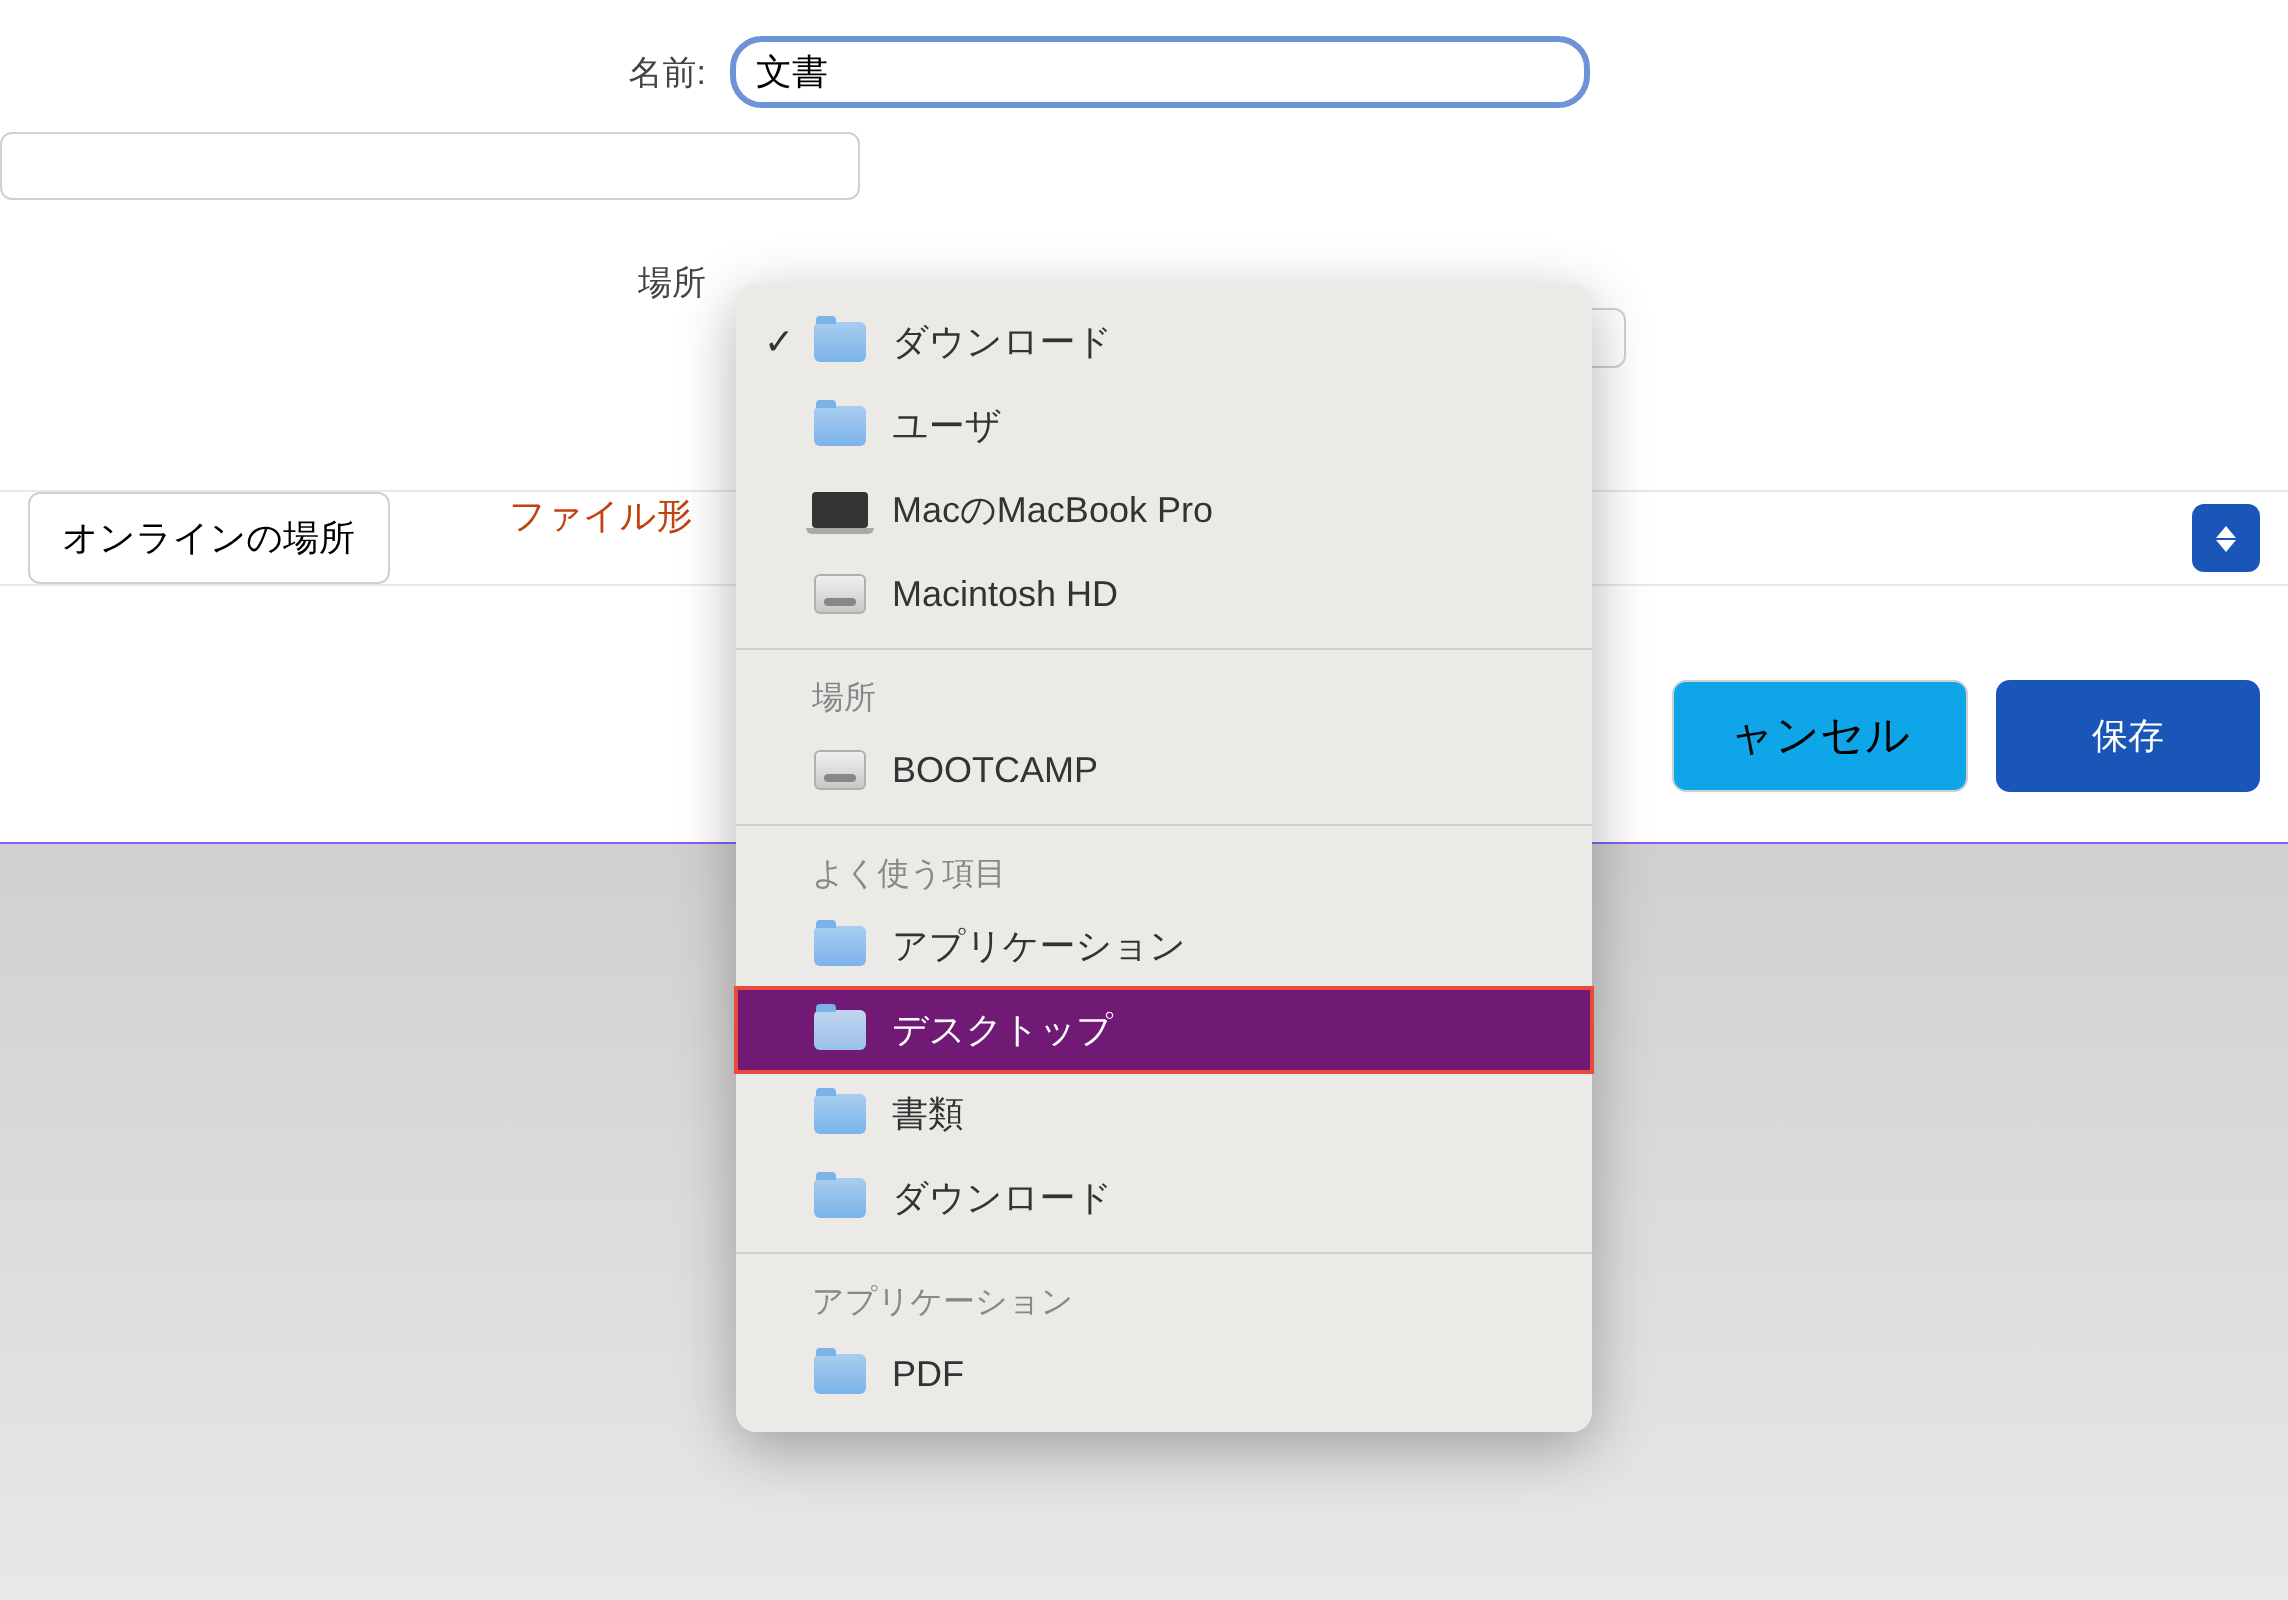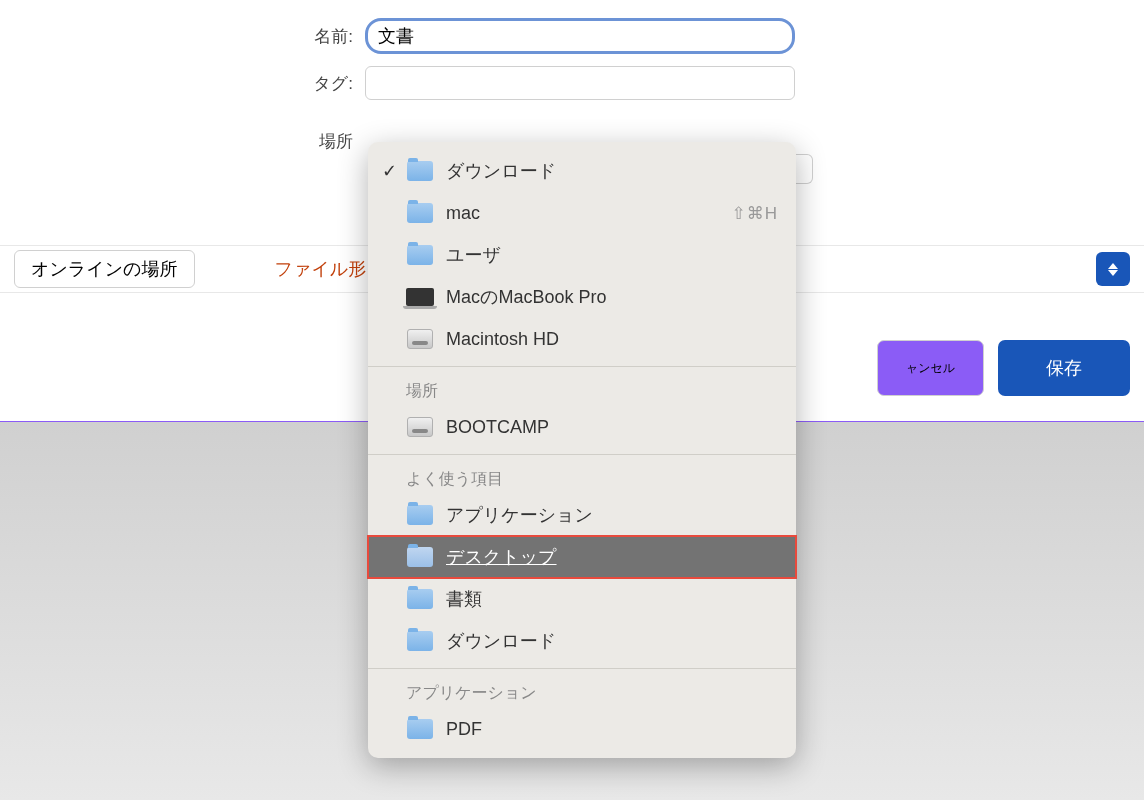--- a/index.html
+++ b/index.html
@@ -73,22 +73,20 @@
     }
     .bottom-row {
       position: absolute;
       top: 245px;
       left: 0;
       right: 0;
       height: 48px;
       border-top: 1px solid #e8e8e8;
       border-bottom: 1px solid #e8e8e8;
       display: flex;
-      align-items: center;
-      gap: 20px;
     }
     .online-btn {
       margin-left: 14px;
       padding: 6px 16px;
       font-size: 18px;
       border: 1px solid #d0d0d0;
       border-radius: 6px;
       background: #fff;
       cursor: pointer;
     }
@@ -122,24 +120,24 @@
     .file-format-select::after { border-top: 6px solid #fff; }
     .action-row {
       position: absolute;
       top: 340px;
       right: 14px;
       display: flex;
       gap: 14px;
     }
     .cancel-btn {
       padding: 8px 28px;
-      font-size: 12px;
+      font-size: 22px;
       border: 1px solid #d0d0d0;
       border-radius: 7px;
-      background: #8b5cf6;
+      background: #0ea5e9;
       cursor: pointer;
       overflow: hidden;
       white-space: nowrap;
     }
     .save-btn {
       padding: 16px 48px;
       font-size: 18px;
       border: none;
       border-radius: 7px;
       background: #1956b8;
@@ -163,23 +161,22 @@
       display: flex;
       align-items: center;
       height: 42px;
       padding: 0 14px;
       font-size: 18px;
       color: #333;
       cursor: pointer;
       position: relative;
     }
     .menu-item.selected {
-      background: #737373;
+      background: #701a75;
       color: #fff;
-      text-decoration: underline;
     }
     .menu-item.highlighted {
       outline: 2px solid #e84a3d;
       outline-offset: -1px;
     }
     .checkmark {
       width: 24px;
       font-size: 18px;
       color: #333;
     }
@@ -272,21 +269,20 @@
 <div class="gray-bg"></div>
 
 <div class="dialog">
 
   <div class="row">
     <div class="label">名前:</div>
     <input class="name-input" type="text" value="文書" style="">
   </div>
 
   <div class="row">
-    <div class="label">タグ:</div>
     <input class="tag-input" type="text" style="">
   </div>
 
   <div class="row" style="margin-top:30px;">
     <div class="label">場所</div>
   </div>
   <div class="location-select-hint"></div>
 
   <div class="bottom-row">
     <button class="online-btn">オンラインの場所</button>
@@ -307,28 +303,20 @@
         <span class="menu-icon">
           <span class="folder-icon"></span>
         </span>
         <span>ダウンロード</span>
       </div>
       <div class="menu-item">
         <span class="menu-indent"></span>
         <span class="menu-icon">
           <span class="folder-icon"></span>
         </span>
-        <span>mac</span>
-        <span class="shortcut">⇧⌘H</span>
-      </div>
-      <div class="menu-item">
-        <span class="menu-indent"></span>
-        <span class="menu-icon">
-          <span class="folder-icon"></span>
-        </span>
         <span>ユーザ</span>
       </div>
       <div class="menu-item">
         <span class="menu-indent"></span>
         <span class="menu-icon">
           <span class="laptop-icon"></span>
         </span>
         <span>MacのMacBook Pro</span>
       </div>
       <div class="menu-item">

